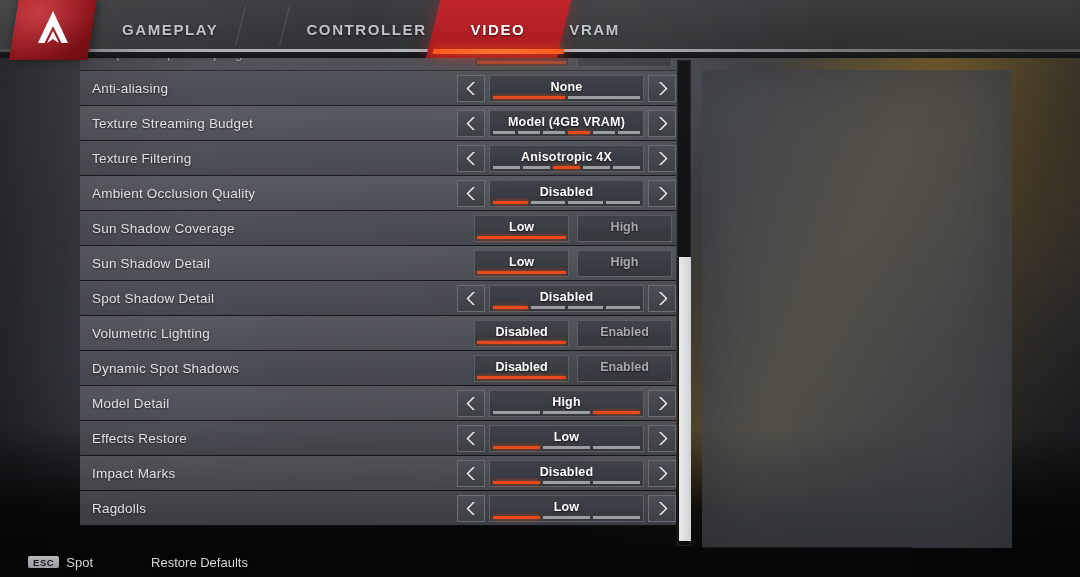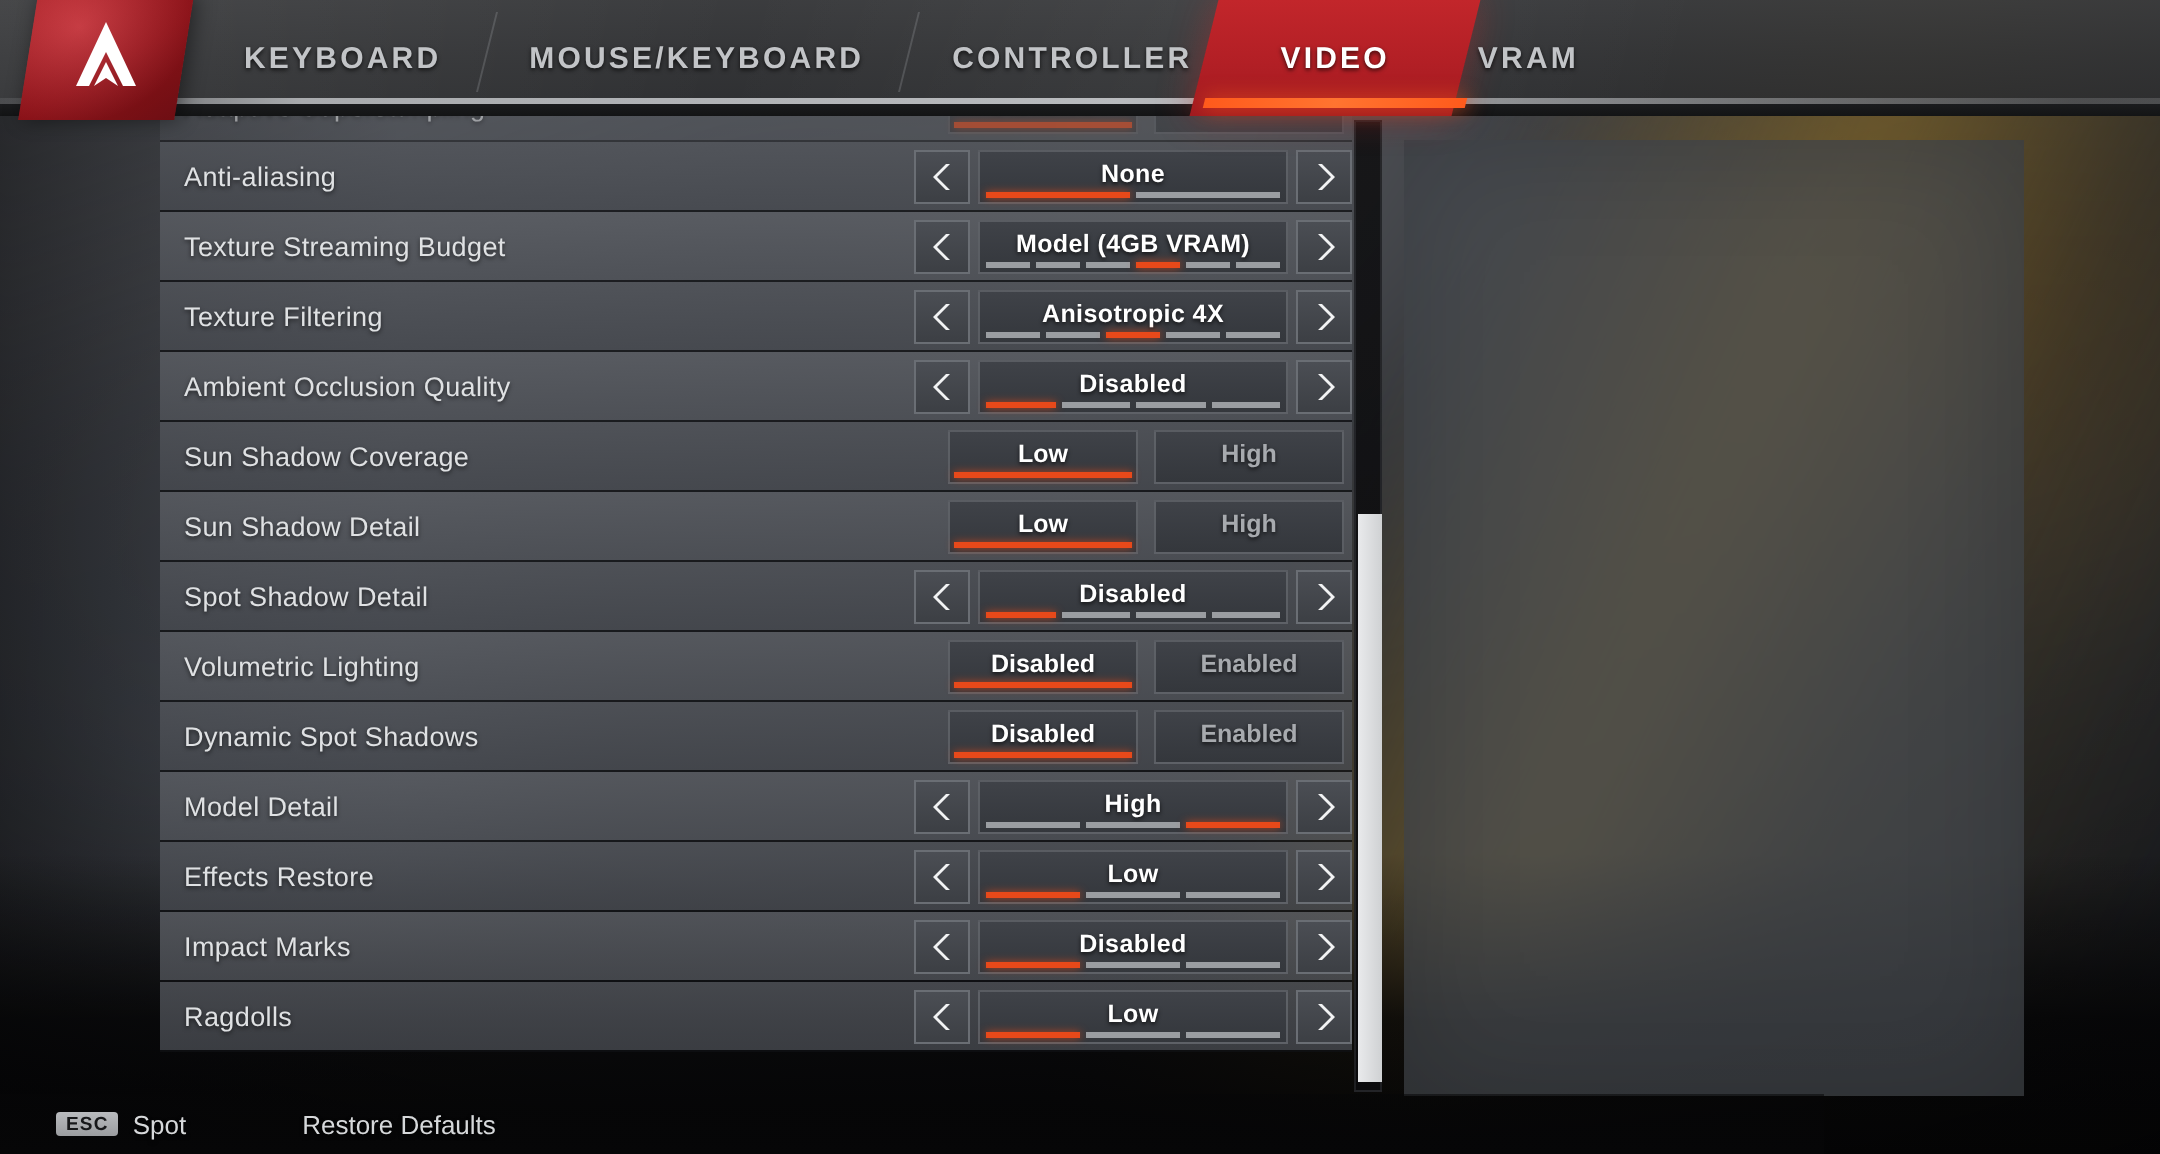--- a/index.html
+++ b/index.html
@@ -248,25 +248,24 @@
   <div class="tex"></div>
   <svg width="44" height="44" viewBox="0 0 44 44">
     <path d="M22 4 L37 36 L30.5 36 L22 19 L13.5 36 L7 36 Z" fill="#ffffff"></path>
     <path d="M22 24 L28 36 L22 32 L16 36 Z" fill="#ffffff"></path>
   </svg>
 </div>
 
 <div class="tabs">
   <div class="tab-sp"></div>
   <div class="tab">
-    <span class="tlabel">KEYBOARD</span>
+    <span class="tlabel">GAMEPLAY</span>
     <span class="sep"></span>
   </div>
   <div class="tab">
-    <span class="tlabel">MOUSE/KEYBOARD</span>
     <span class="sep"></span>
   </div>
   <div class="tab">
     <span class="tlabel">CONTROLLER</span>
   </div>
   <div class="tab active">
     <span class="hi"></span>
     <span class="hi-under"></span>
     <span class="tlabel">VIDEO</span>
   </div>

